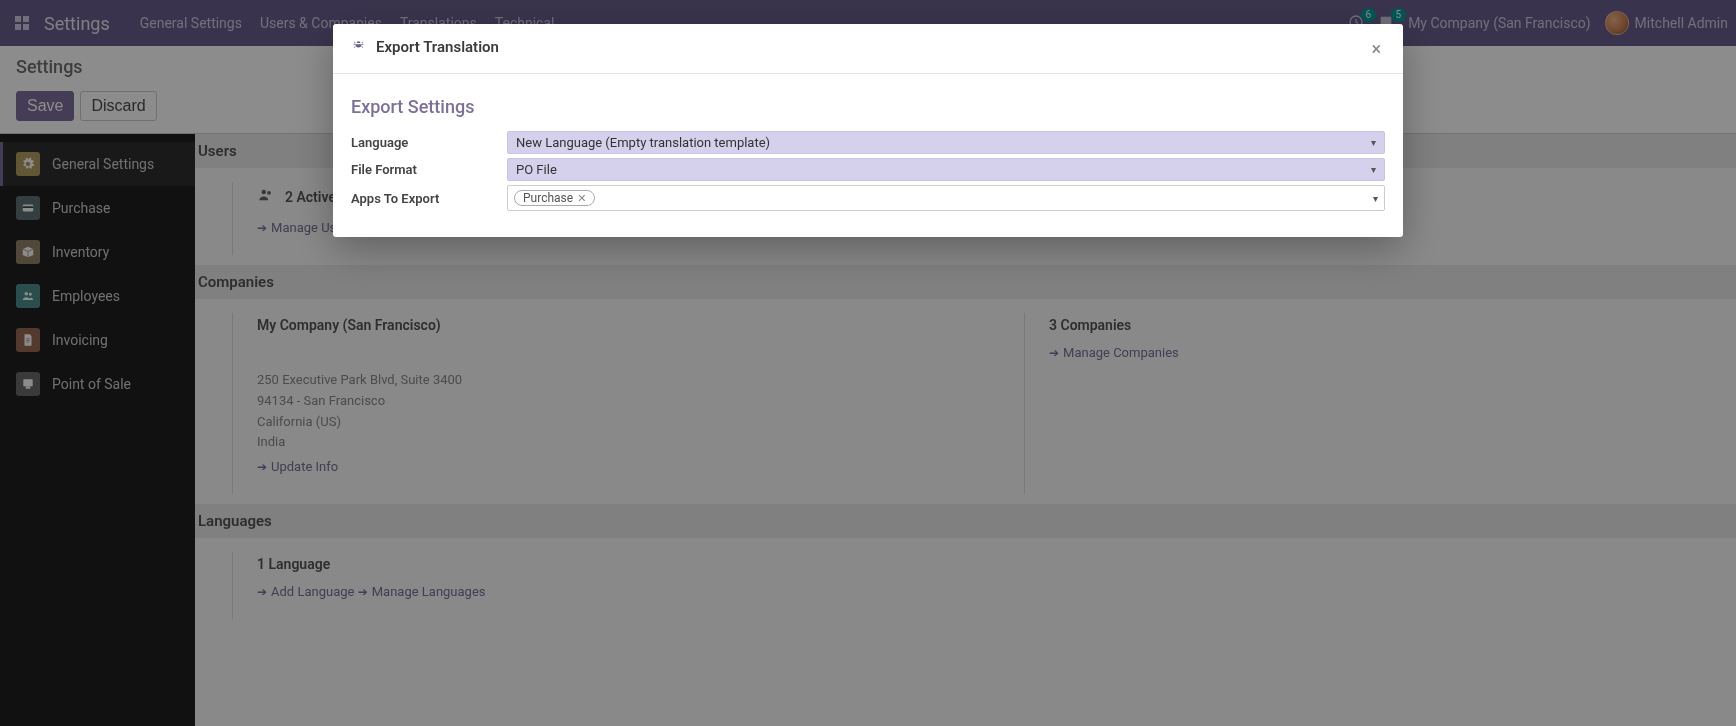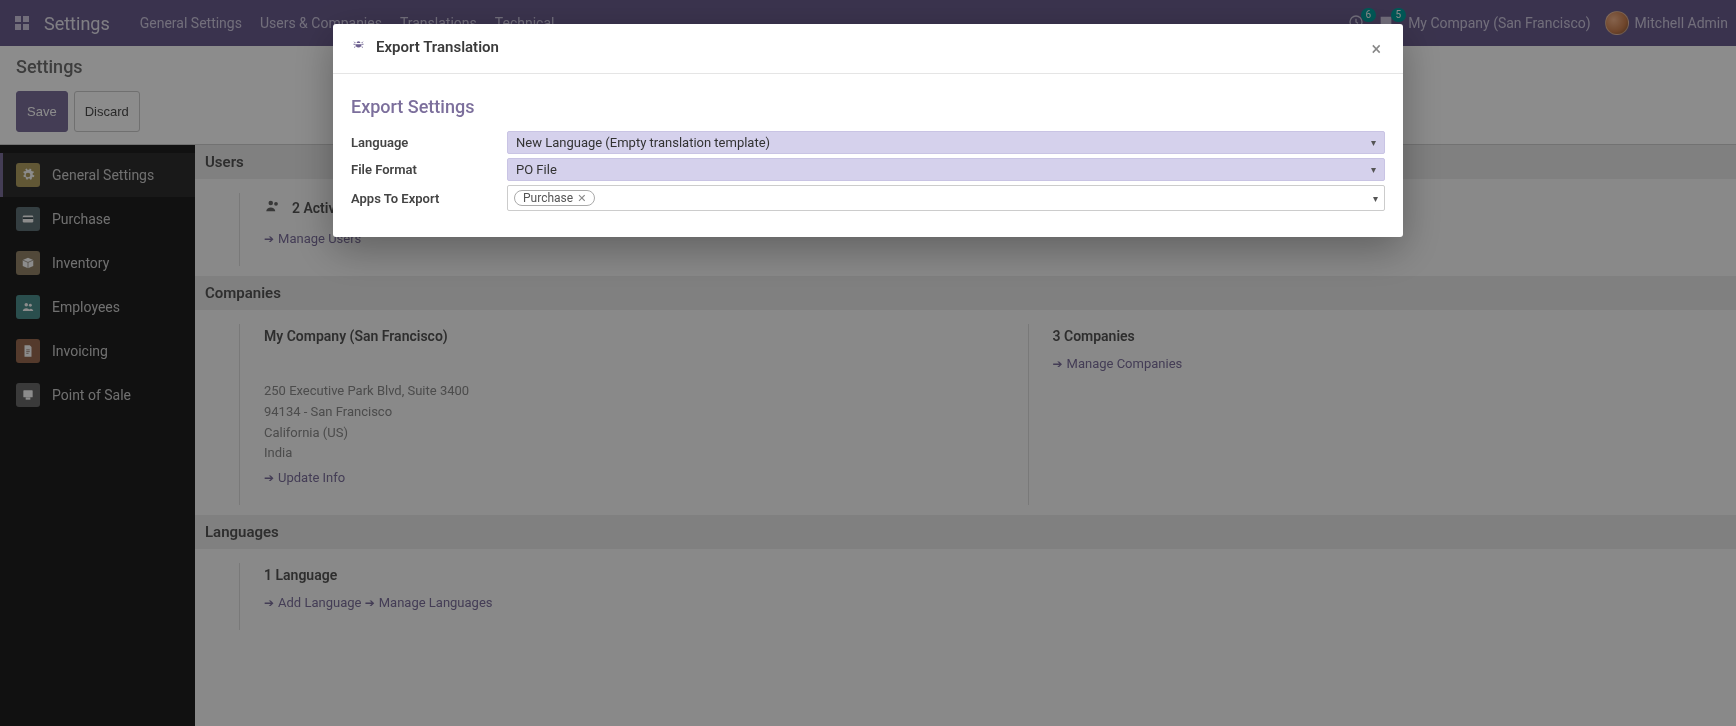--- a/index.html
+++ b/index.html
@@ -68,22 +68,22 @@
     font-size:18px;
     color:#707070;
     margin-bottom:14px;
     font-weight:500;
   }
   .cp-buttons { display:flex; gap:6px; }
   .btn {
     border:1px solid #ccc;
     background:#fff;
     color:#4c4c4c;
-    padding:12px 10px;
-    font-size:13px;
+    padding:5px 10px;
+    font-size:16px;
     border-radius:3px;
     cursor:pointer;
   }
   .btn-primary {
     background:#7c6f9c;
     border-color:#7c6f9c;
     color:#fff;
   }
 
   
@@ -121,21 +121,21 @@
   .ico-globe  { background:#c15f4a; }
   .ico-card   { background:#5f7177; }
   .ico-box    { background:#948468; }
   .ico-file   { background:#9a6b50; }
   .ico-emp    { background:#4d8f8d; }
   .ico-pos    { background:#6b6b6b; }
 
   .content {
     flex:1;
     overflow-y:auto;
-    padding:0 16px 40px 28px;
+    padding:0 16px 40px 21px;
   }
   .section-header {
     background:#e9e9e9;
     color:#555;
     font-weight:600;
     padding:8px 12px;
     margin:0 -16px 14px -30px;
     font-size:15px;
   }
   .section-header:first-child { margin-top:0; }

